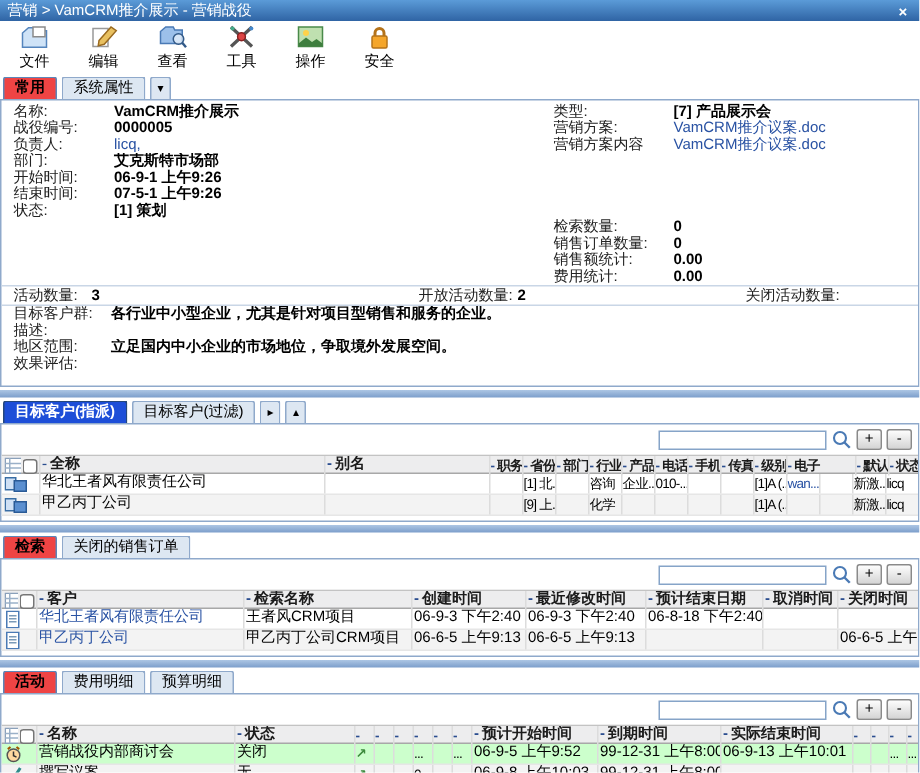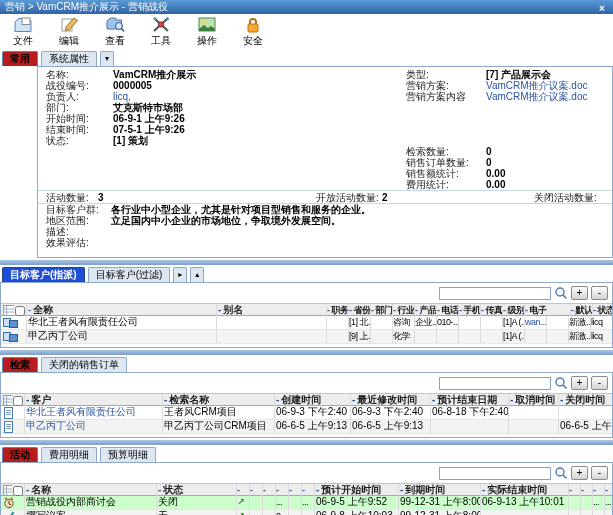--- a/index.html
+++ b/index.html
@@ -21,26 +21,26 @@
   .tbi { display:flex; flex-direction:column; align-items:center; width:30px; cursor:default; }
   .tbi svg { width:20px; height:17px; }
   .tbi .tbl { font-size:10px; line-height:11px; }
   
   .tabrow { display:flex; align-items:flex-end; height:16px; padding-left:2px; }
   .tab {
     border:1px solid #8fa9cb; border-bottom:none; background:#dde7f2;
     padding:1px 7px 1px 7px; margin-right:3px; font-size:10px; line-height:12px;
     border-radius:2px 2px 0 0; white-space:nowrap; cursor:default;
   }
-  .tab.active { background:#b91c1c; font-weight:bold; border-color:#5c86b8; }
+  .tab.active { background:#ef4444; font-weight:bold; border-color:#5c86b8; }
   .tab.active-dark { background:#1d4ed8; color:#fff; font-weight:bold; border-color:#24477d; }
   .tab.mini { padding:1px 4px; font-size:8px; }
   
   .panel { border:1px solid #8fa9cb; background:#fff; }
-  .form-panel { height:192px; padding-top:2px; overflow:hidden;margin-left:37px; }
+  .form-panel { height:192px; padding-top:2px; overflow:hidden; }
   .fr { height:11px; line-height:11px; white-space:nowrap; overflow:hidden; }
   .fl { display:inline-block; color:#222; vertical-align:top; }
   .fv { font-weight:bold; }
   .fv.link { font-weight:normal; color:#2952a3; cursor:pointer; }
   .form-top { position:relative; height:77px; }
   .form-stats { position:relative; height:44px; }
   .col-l { position:absolute; left:8px; top:0; width:355px; }
   .col-r { position:absolute; left:368px; top:0; width:240px; }
   .form-top .fl { width:67px; }
   .col-r .fl { width:80px; }
@@ -166,22 +166,22 @@
         <div class="fr"><span class="fl">销售订单数量:</span><span class="fv">0</span></div>
         <div class="fr"><span class="fl">销售额统计:</span><span class="fv">0.00</span></div>
         <div class="fr"><span class="fl">费用统计:</span><span class="fv">0.00</span></div>
       </div>
   </div>
   <div class="form-counts">
     <span class="fl c1">活动数量:</span><span class="fv c1">3</span><span class="fl c2">开放活动数量:</span><span class="fv c2">2</span><span class="fl c3">关闭活动数量:</span><span class="fv"></span>
   </div>
   <div class="form-texts" id="form-texts">
       <div class="fr"><span class="fl">目标客户群:</span><span class="fv">各行业中小型企业，尤其是针对项目型销售和服务的企业。</span></div>
+      <div class="fr"><span class="fl">描述:</span><span class="fv"></span></div>
       <div class="fr"><span class="fl">地区范围:</span><span class="fv">立足国内中小企业的市场地位，争取境外发展空间。</span></div>
-      <div class="fr"><span class="fl">描述:</span><span class="fv"></span></div>
       <div class="fr"><span class="fl">效果评估:</span><span class="fv"></span></div>
     </div>
 </div>
 
 <div class="divider"></div>
 <div>
   <div class="sec-tabs">
     <span class="tab active-dark">目标客户(指派)</span>
     <span class="tab">目标客户(过滤)</span>
     <span class="tab mini">▸</span>

